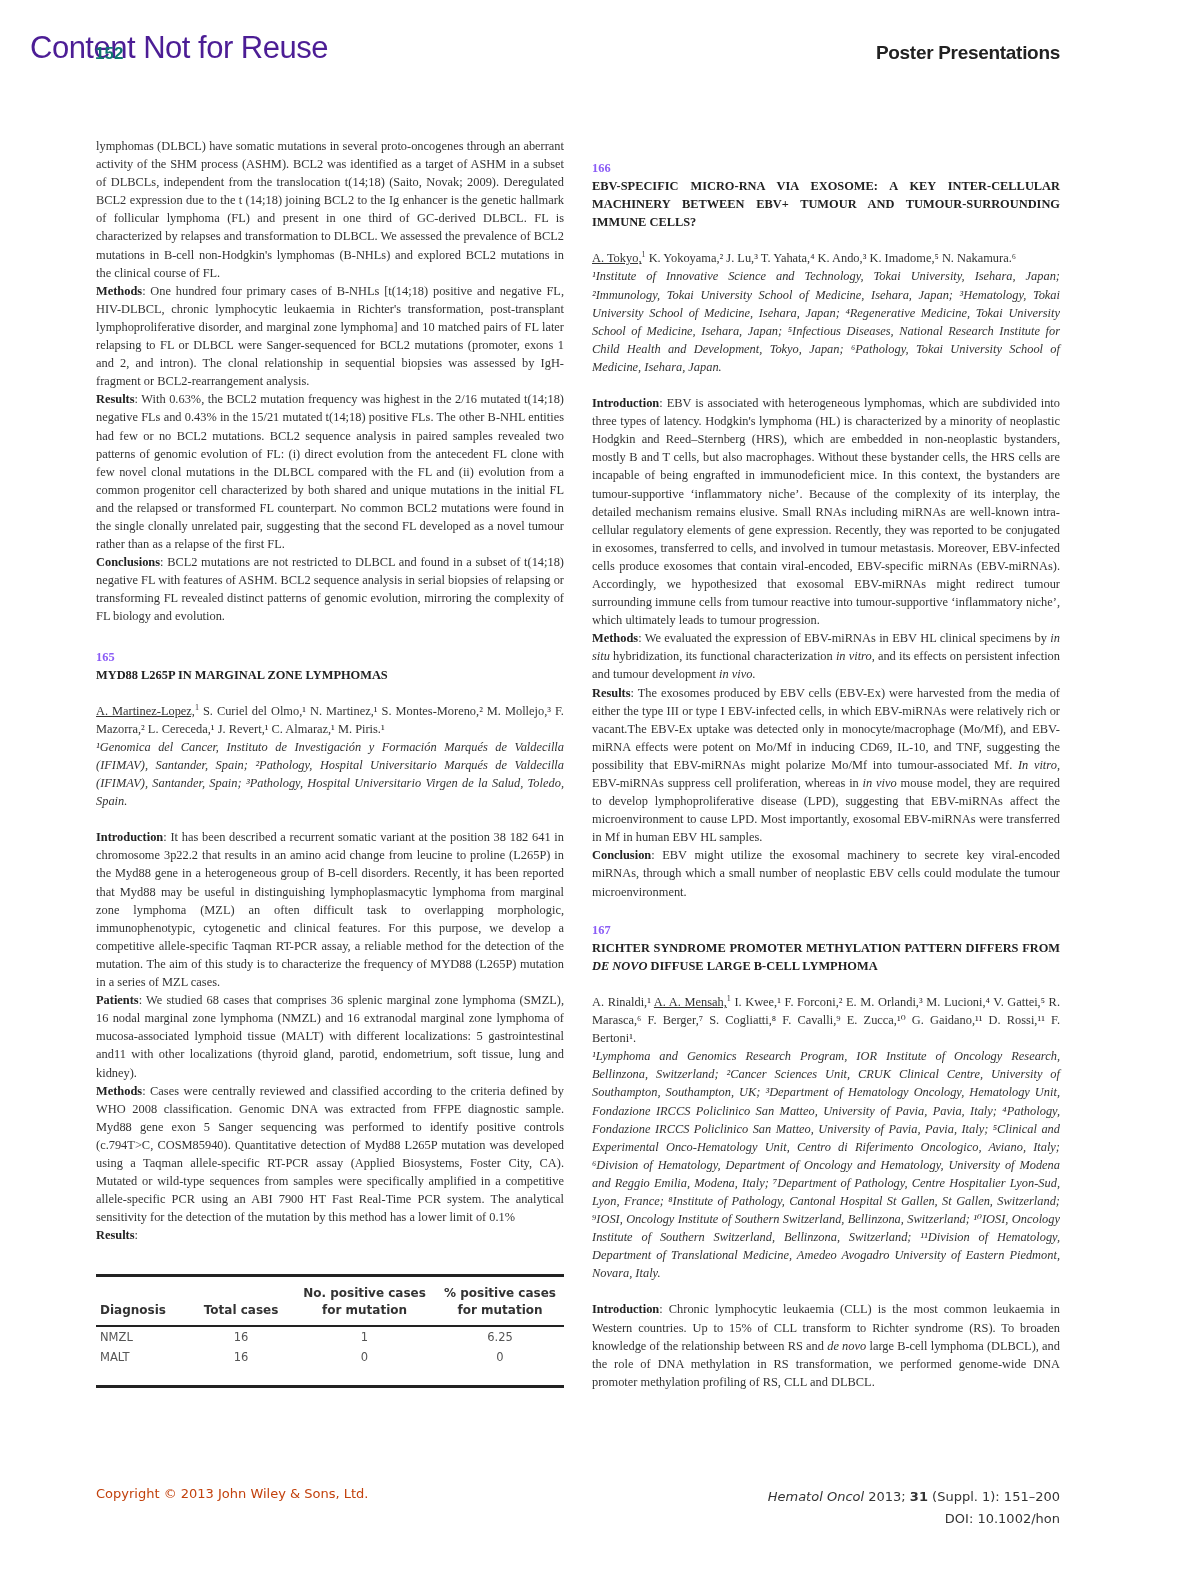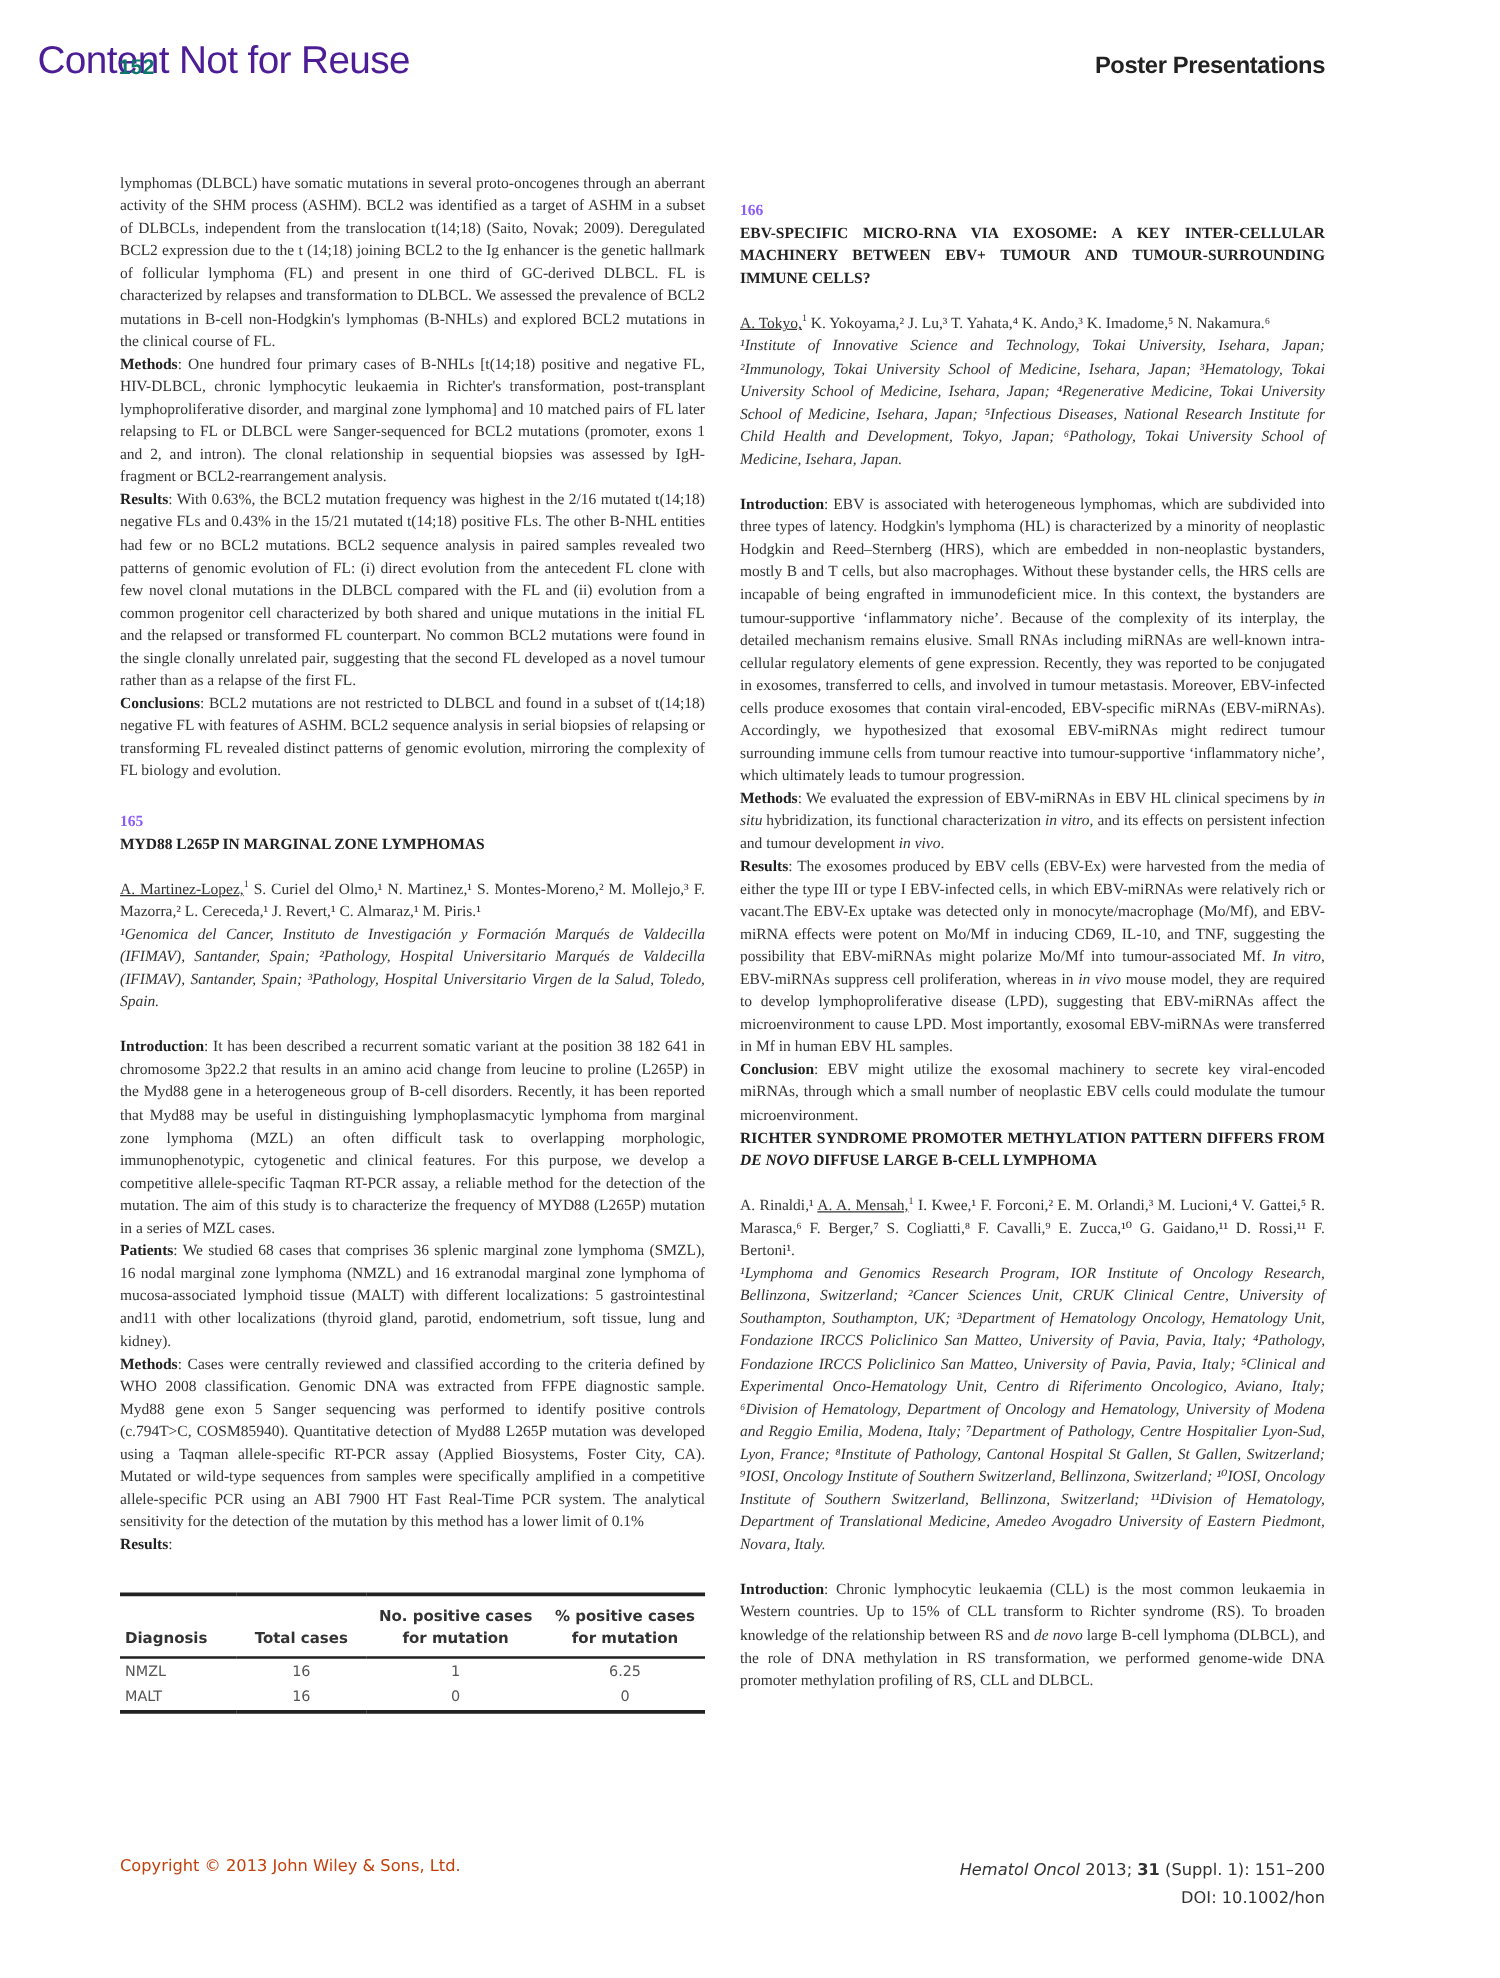--- a/index.html
+++ b/index.html
@@ -23,21 +23,21 @@
   .aff { font-style: italic; }
   .gap { height: 18px; }
   .u { text-decoration: underline; }
   sup { font-size: 8px; line-height: 0; }
   table.res { width: 468px; border-collapse: collapse; font-family: "DejaVu Sans", sans-serif;
               font-size: 11.5px; margin-top: 30px; color: #555; }
   table.res thead th { font-weight: bold; color: #333; padding: 8px 4px 6px 4px; vertical-align: bottom;
                        line-height: 17px; font-size: 12px; }
   table.res thead tr { border-top: 3px solid #222; border-bottom: 2px solid #222; }
   table.res tbody td { padding: 1px 4px; line-height: 18px; }
-  table.res tbody tr:last-child td { padding-bottom: 2px; }
+  table.res tbody tr:last-child td { padding-bottom: 19px; }
   table.res tbody tr:last-child { border-bottom: 3px solid #222; }
   table.res th:first-child, table.res td:first-child { text-align: left; }
   table.res th, table.res td { text-align: center; }
   .footer-left { position: absolute; left: 96px; top: 1486px; font-family: "DejaVu Sans", sans-serif;
                  font-size: 13px; color: #c2410c; }
   .footer-right { position: absolute; right: 140px; top: 1486px; font-family: "DejaVu Sans", sans-serif;
                   font-size: 13px; color: #333; text-align: right; line-height: 22px; }
 </style>
 </head>
 <body>
@@ -98,20 +98,21 @@
     <p class="authors"><span class="u">A. Tokyo,</span><sup>1</sup> <span>K. Yokoyama,² J. Lu,³ T. Yahata,⁴ K. Ando,³ K. Imadome,⁵ N. Nakamura.⁶</span></p>
     <p class="aff">¹Institute of Innovative Science and Technology, Tokai University, Isehara, Japan; ²Immunology, Tokai University School of Medicine, Isehara, Japan; ³Hematology, Tokai University School of Medicine, Isehara, Japan; ⁴Regenerative Medicine, Tokai University School of Medicine, Isehara, Japan; ⁵Infectious Diseases, National Research Institute for Child Health and Development, Tokyo, Japan; ⁶Pathology, Tokai University School of Medicine, Isehara, Japan.</p>
     <div class="gap"></div>
     <p><span class="lbl">Introduction</span><span>: EBV is associated with heterogeneous lymphomas, which are subdivided into three types of latency. Hodgkin's lymphoma (HL) is characterized by a minority of neoplastic Hodgkin and Reed–Sternberg (HRS), which are embedded in non-neoplastic bystanders, mostly B and T cells, but also macrophages. Without these bystander cells, the HRS cells are incapable of being engrafted in immunodeficient mice. In this context, the bystanders are tumour-supportive ‘inflammatory niche’. Because of the complexity of its interplay, the detailed mechanism remains elusive. Small RNAs including miRNAs are well-known intra-cellular regulatory elements of gene expression. Recently, they was reported to be conjugated in exosomes, transferred to cells, and involved in tumour metastasis. Moreover, EBV-infected cells produce exosomes that contain viral-encoded, EBV-specific miRNAs (EBV-miRNAs). Accordingly, we hypothesized that exosomal EBV-miRNAs might redirect tumour surrounding immune cells from tumour reactive into tumour-supportive ‘inflammatory niche’, which ultimately leads to tumour progression.</span></p>
     <p><span class="lbl">Methods</span><span>: We evaluated the expression of EBV-miRNAs in EBV HL clinical specimens by </span><i>in situ</i><span> hybridization, its functional characterization </span><i>in vitro</i><span>, and its effects on persistent infection and tumour development </span><i>in vivo</i><span>.</span></p>
     <p><span class="lbl">Results</span><span>: The exosomes produced by EBV cells (EBV-Ex) were harvested from the media of either the type III or type I EBV-infected cells, in which EBV-miRNAs were relatively rich or vacant.The EBV-Ex uptake was detected only in monocyte/macrophage (Mo/Mf), and EBV-miRNA effects were potent on Mo/Mf in inducing CD69, IL-10, and TNF, suggesting the possibility that EBV-miRNAs might polarize Mo/Mf into tumour-associated Mf. </span><i>In vitro</i><span>, EBV-miRNAs suppress cell proliferation, whereas in </span><i>in vivo</i><span> mouse model, they are required to develop lymphoproliferative disease (LPD), suggesting that EBV-miRNAs affect the microenvironment to cause LPD. Most importantly, exosomal EBV-miRNAs were transferred in Mf in human EBV HL samples.</span></p>
     <p><span class="lbl">Conclusion</span><span>: EBV might utilize the exosomal machinery to secrete key viral-encoded miRNAs, through which a small number of neoplastic EBV cells could modulate the tumour microenvironment.</span></p>
   </div>
 
   <div>
+    <p class="absnum" style="margin-top:20px">167</p>
     <p class="abstitle"><span>RICHTER SYNDROME PROMOTER METHYLATION PATTERN DIFFERS FROM </span><i>DE NOVO</i><span> DIFFUSE LARGE B-CELL LYMPHOMA</span></p>
     <p class="authors"><span>A. Rinaldi,¹</span> <span class="u">A. A. Mensah,</span><sup>1</sup> <span>I. Kwee,¹ F. Forconi,² E. M. Orlandi,³ M. Lucioni,⁴ V. Gattei,⁵ R. Marasca,⁶ F. Berger,⁷ S. Cogliatti,⁸ F. Cavalli,⁹ E. Zucca,¹⁰ G. Gaidano,¹¹ D. Rossi,¹¹ F. Bertoni¹.</span></p>
     <p class="aff">¹Lymphoma and Genomics Research Program, IOR Institute of Oncology Research, Bellinzona, Switzerland; ²Cancer Sciences Unit, CRUK Clinical Centre, University of Southampton, Southampton, UK; ³Department of Hematology Oncology, Hematology Unit, Fondazione IRCCS Policlinico San Matteo, University of Pavia, Pavia, Italy; ⁴Pathology, Fondazione IRCCS Policlinico San Matteo, University of Pavia, Pavia, Italy; ⁵Clinical and Experimental Onco-Hematology Unit, Centro di Riferimento Oncologico, Aviano, Italy; ⁶Division of Hematology, Department of Oncology and Hematology, University of Modena and Reggio Emilia, Modena, Italy; ⁷Department of Pathology, Centre Hospitalier Lyon-Sud, Lyon, France; ⁸Institute of Pathology, Cantonal Hospital St Gallen, St Gallen, Switzerland; ⁹IOSI, Oncology Institute of Southern Switzerland, Bellinzona, Switzerland; ¹⁰IOSI, Oncology Institute of Southern Switzerland, Bellinzona, Switzerland; ¹¹Division of Hematology, Department of Translational Medicine, Amedeo Avogadro University of Eastern Piedmont, Novara, Italy.</p>
     <div class="gap"></div>
     <p><span class="lbl">Introduction</span><span>: Chronic lymphocytic leukaemia (CLL) is the most common leukaemia in Western countries. Up to 15% of CLL transform to Richter syndrome (RS). To broaden knowledge of the relationship between RS and </span><i>de novo</i><span> large B-cell lymphoma (DLBCL), and the role of DNA methylation in RS transformation, we performed genome-wide DNA promoter methylation profiling of RS, CLL and DLBCL.</span></p>
   </div>
 </div>
 
 <div class="footer-left">Copyright © 2013 John Wiley &amp; Sons, Ltd.</div>
 <div class="footer-right">

